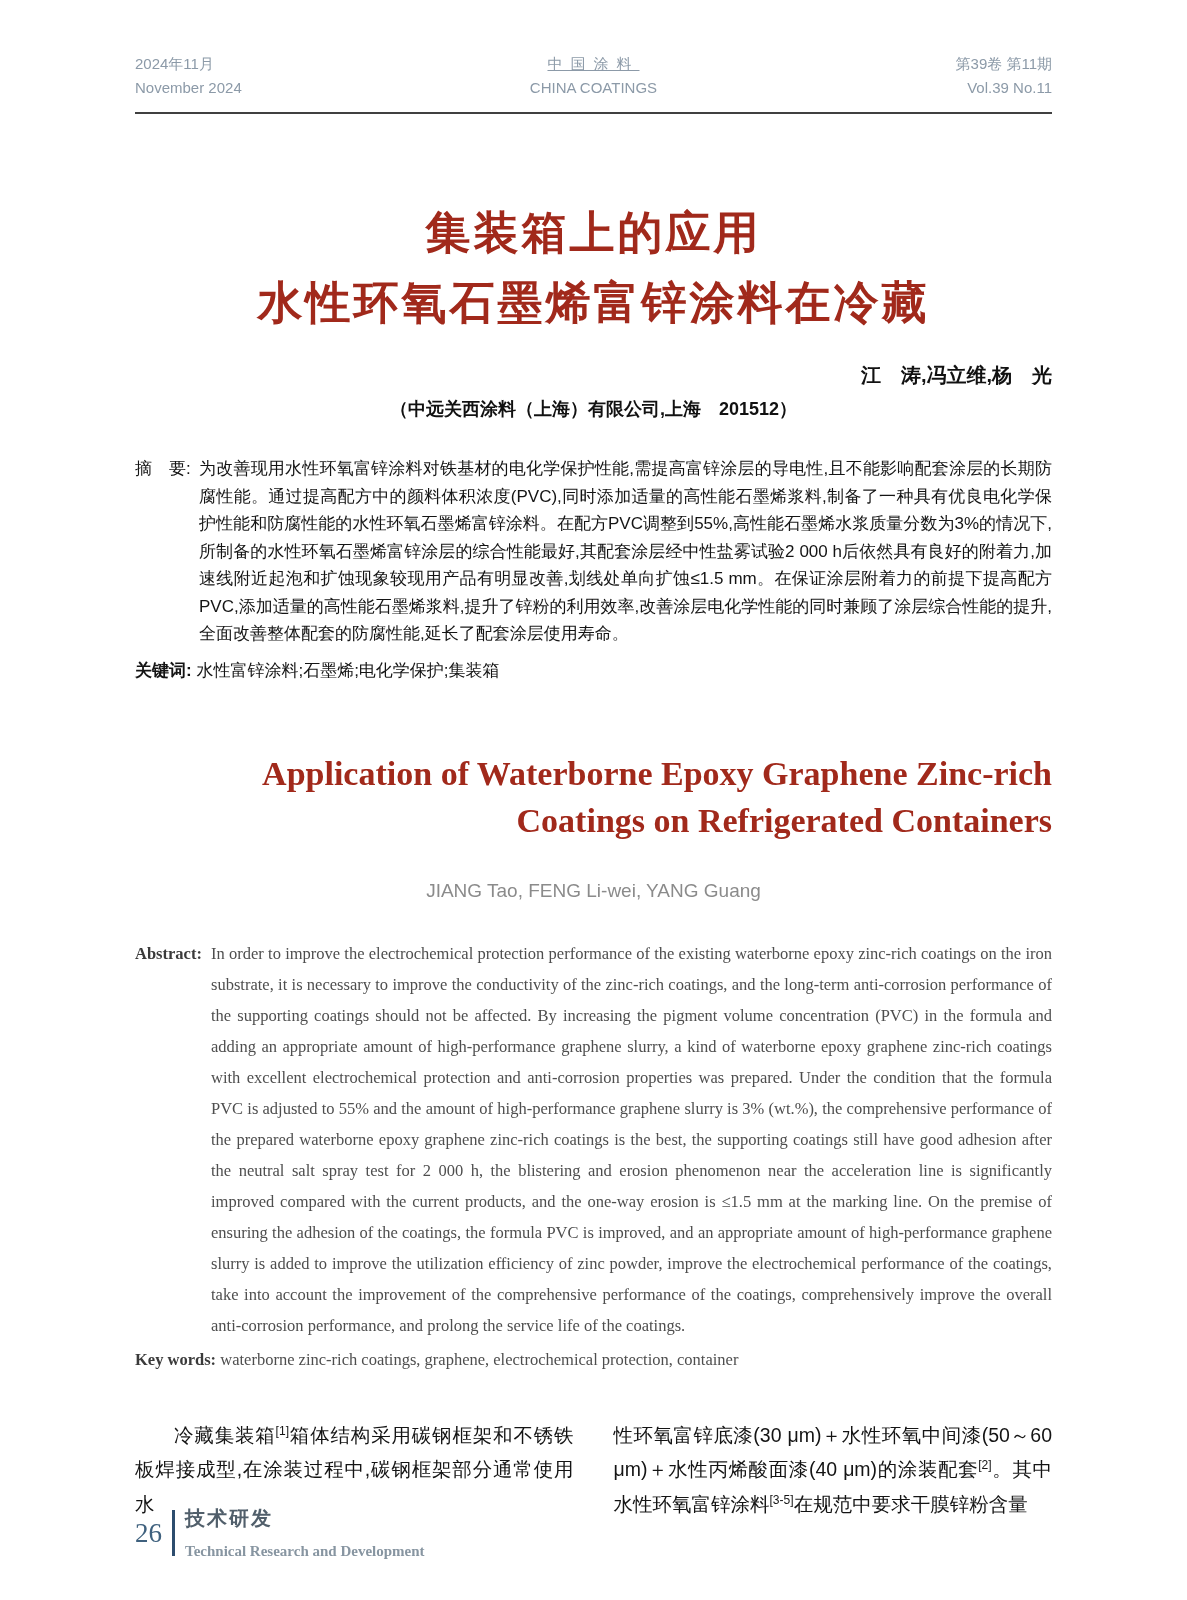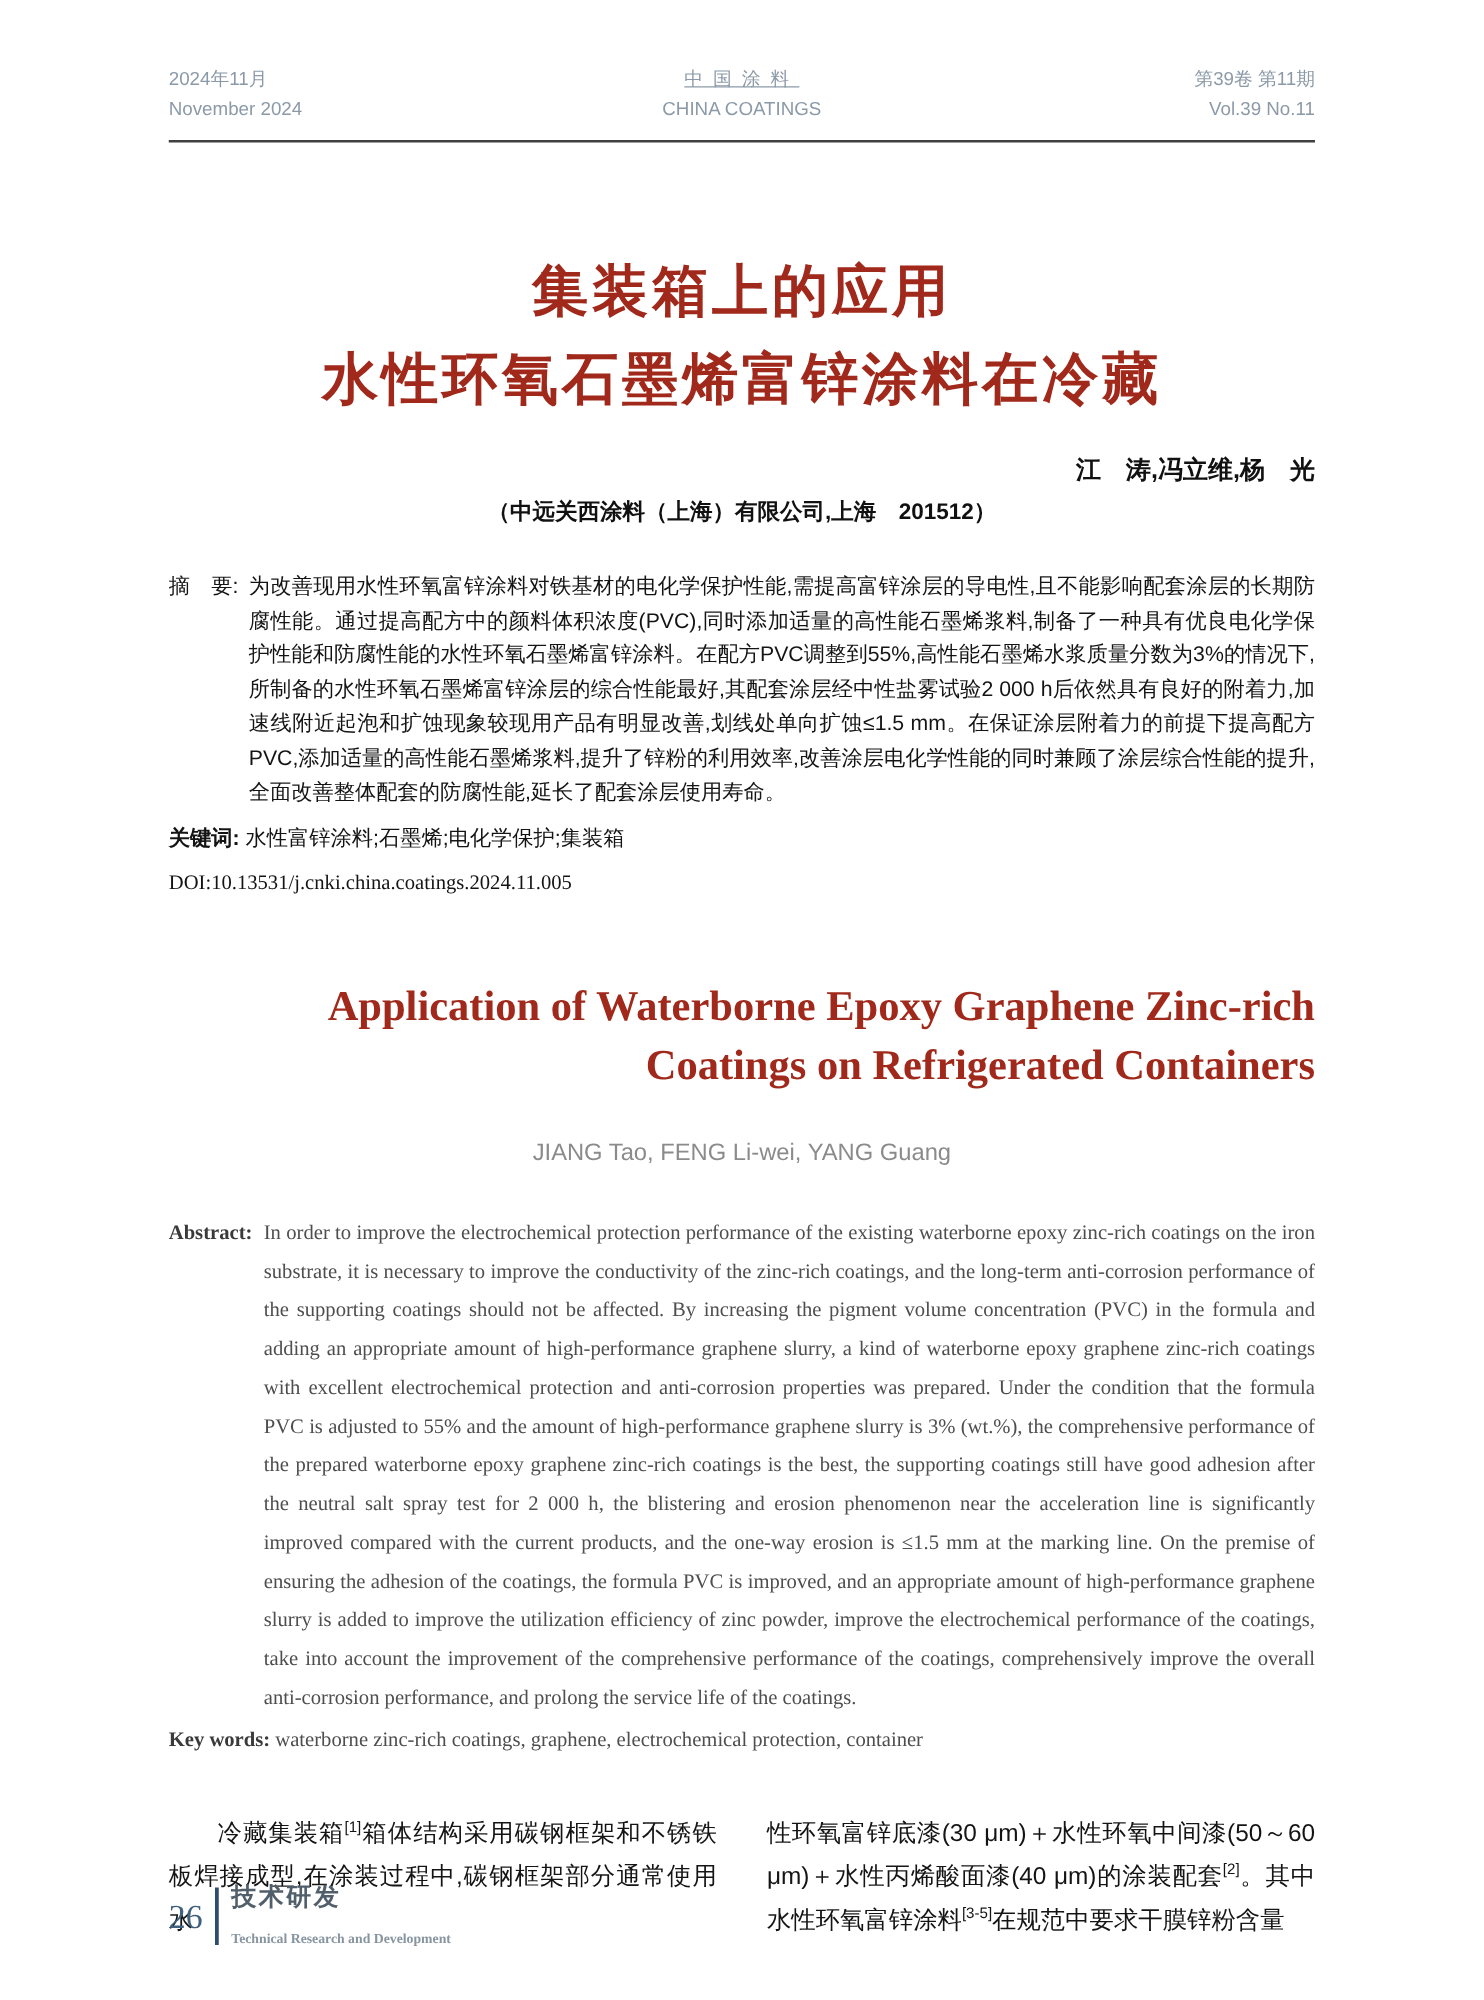--- a/index.html
+++ b/index.html
@@ -193,21 +193,21 @@
   .pfooter .col-cn {
     font-size: 20px;
     font-weight: bold;
     color: #515f6b;
     letter-spacing: 2px;
     line-height: 24px;
   }
   .pfooter .col-en {
     font-family: "Liberation Serif", serif;
     font-weight: bold;
-    font-size: 11px;
+    font-size: 15px;
     color: #8795a1;
     line-height: 18px;
     margin-top: 12px;
   }
 </style>
 </head>
 <body>
 
 <div class="content">
 
@@ -238,21 +238,20 @@
     <span class="label">摘　要:</span>
     <span>为改善现用水性环氧富锌涂料对铁基材的电化学保护性能,需提高富锌涂层的导电性,且不能影响配套涂层的长期防腐性能。通过提高配方中的颜料体积浓度(PVC),同时添加适量的高性能石墨烯浆料,制备了一种具有优良电化学保护性能和防腐性能的水性环氧石墨烯富锌涂料。在配方PVC调整到55%,高性能石墨烯水浆质量分数为3%的情况下,所制备的水性环氧石墨烯富锌涂层的综合性能最好,其配套涂层经中性盐雾试验2 000 h后依然具有良好的附着力,加速线附近起泡和扩蚀现象较现用产品有明显改善,划线处单向扩蚀≤1.5 mm。在保证涂层附着力的前提下提高配方PVC,添加适量的高性能石墨烯浆料,提升了锌粉的利用效率,改善涂层电化学性能的同时兼顾了涂层综合性能的提升,全面改善整体配套的防腐性能,延长了配套涂层使用寿命。</span>
   </div>
 
   <div class="keywords-cn">
     <span class="label">关键词:</span>
     <span>水性富锌涂料;石墨烯;电化学保护;集装箱</span>
   </div>
 
 
-  <div class="doi">DOI:10.13531/j.cnki.china.coatings.2024.11.005</div>
 
   <h2 class="title-en">
     <div>Application of Waterborne Epoxy Graphene Zinc-rich</div>
     <div>Coatings on Refrigerated Containers</div>
   </h2>
 
   <div class="authors-en">JIANG Tao, FENG Li-wei, YANG Guang</div>
 
   <div class="abstract-en">
     <span class="label">Abstract:</span>

